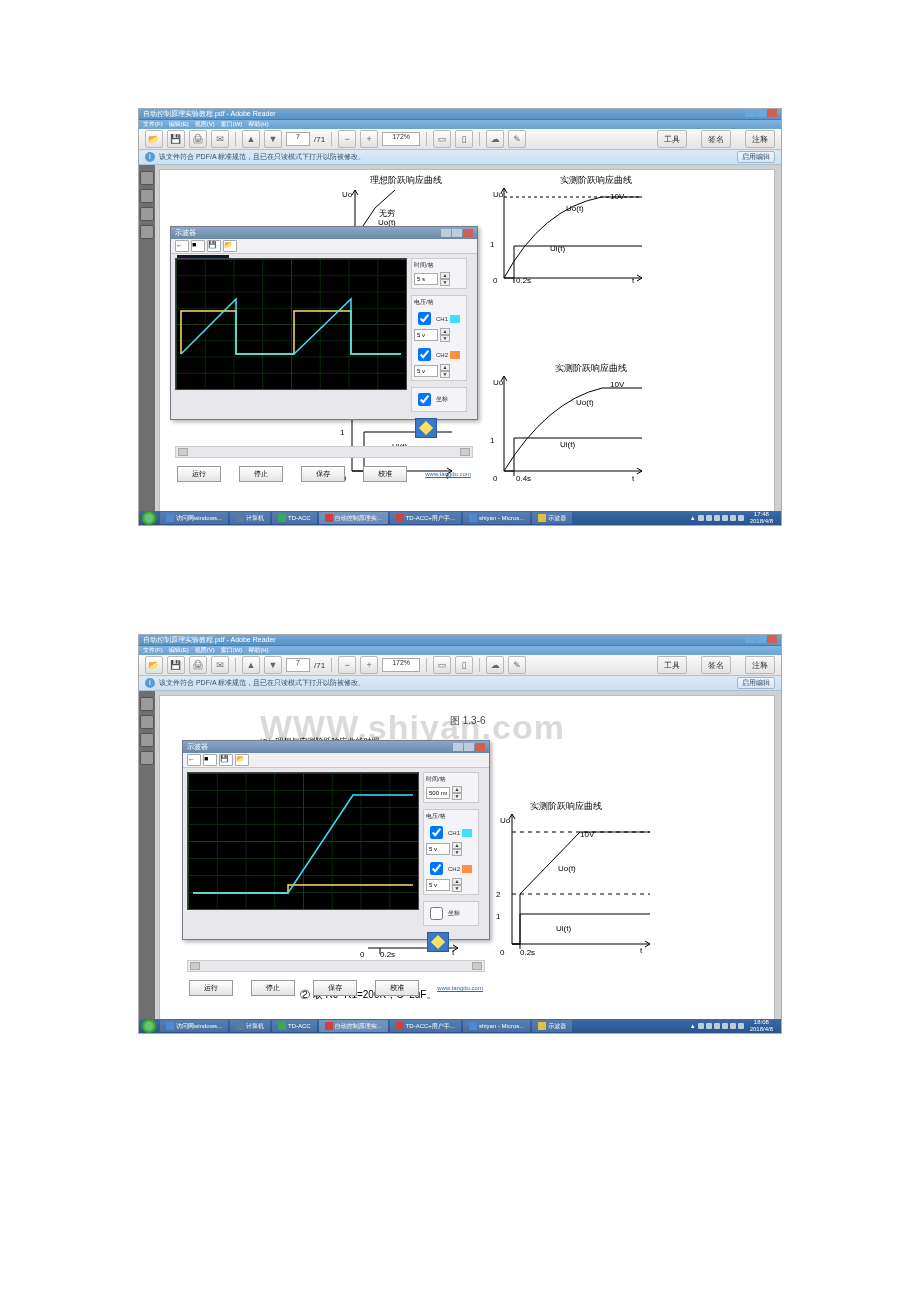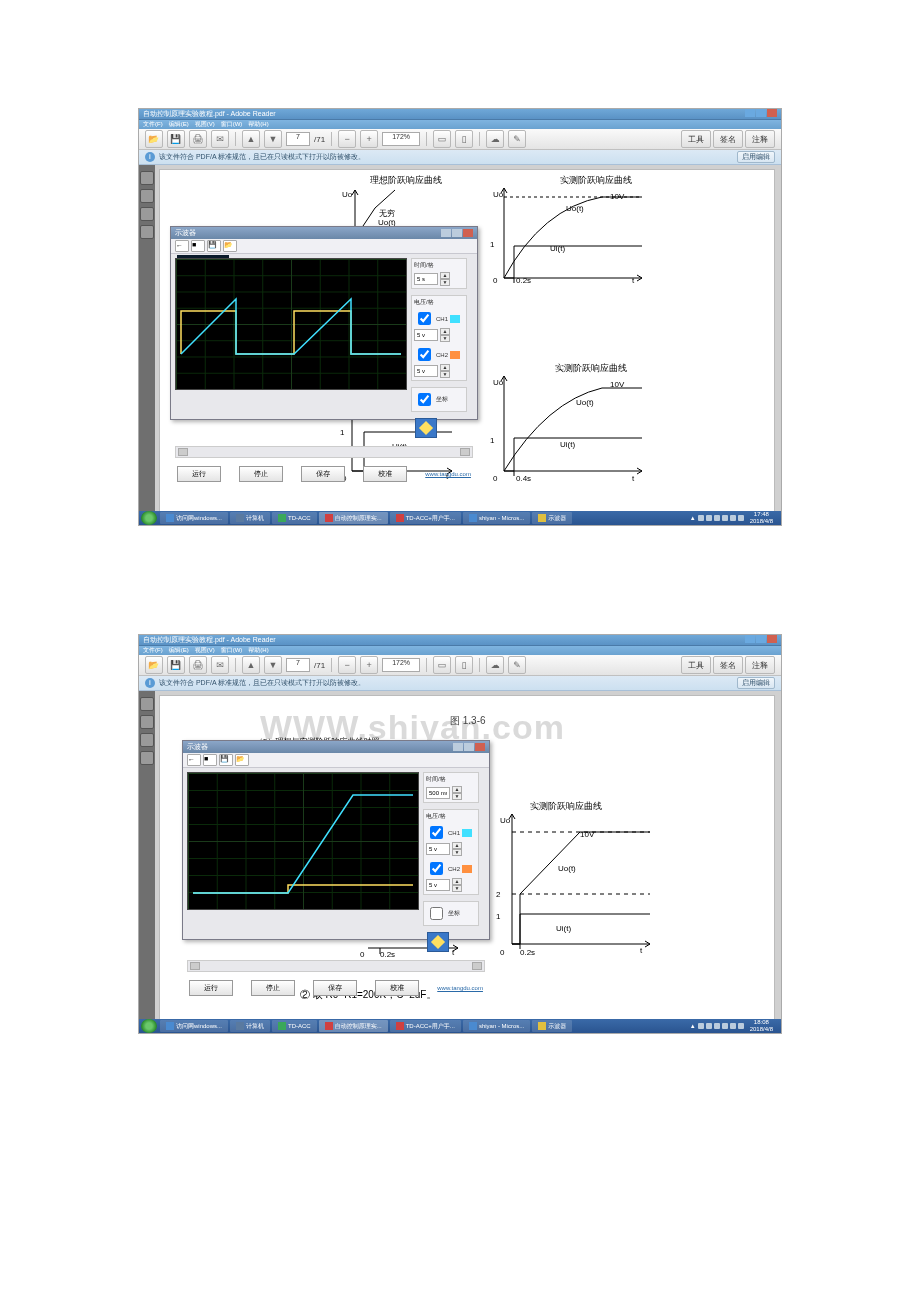--- a/index.html
+++ b/index.html
@@ -73,21 +73,21 @@
     justify-content: center;
     font-size: 9px;
     color: #666;
   }
   .tb-sep { width:1px; height:14px; background:#bbb; margin:0 2px; }
   .tb-input { width: 22px; height: 12px; border:1px solid #aaa; background:#fff; font-size:7px; text-align:center; }
   .tb-zoom { width: 36px; height: 12px; border:1px solid #aaa; background:#fff; font-size:7px; text-align:center; }
   .toolbar-right {
     margin-left: auto;
     display: flex;
-    gap: 2px;
+    gap: 14px;
   }
   .tr-btn {
     height: 16px;
     padding: 0 6px;
     background: linear-gradient(#f8f8f8,#e2e2e2);
     border: 1px solid #b8b8b8;
     border-radius: 2px;
     font-size: 8px;
     display: flex; align-items: center;
   }

